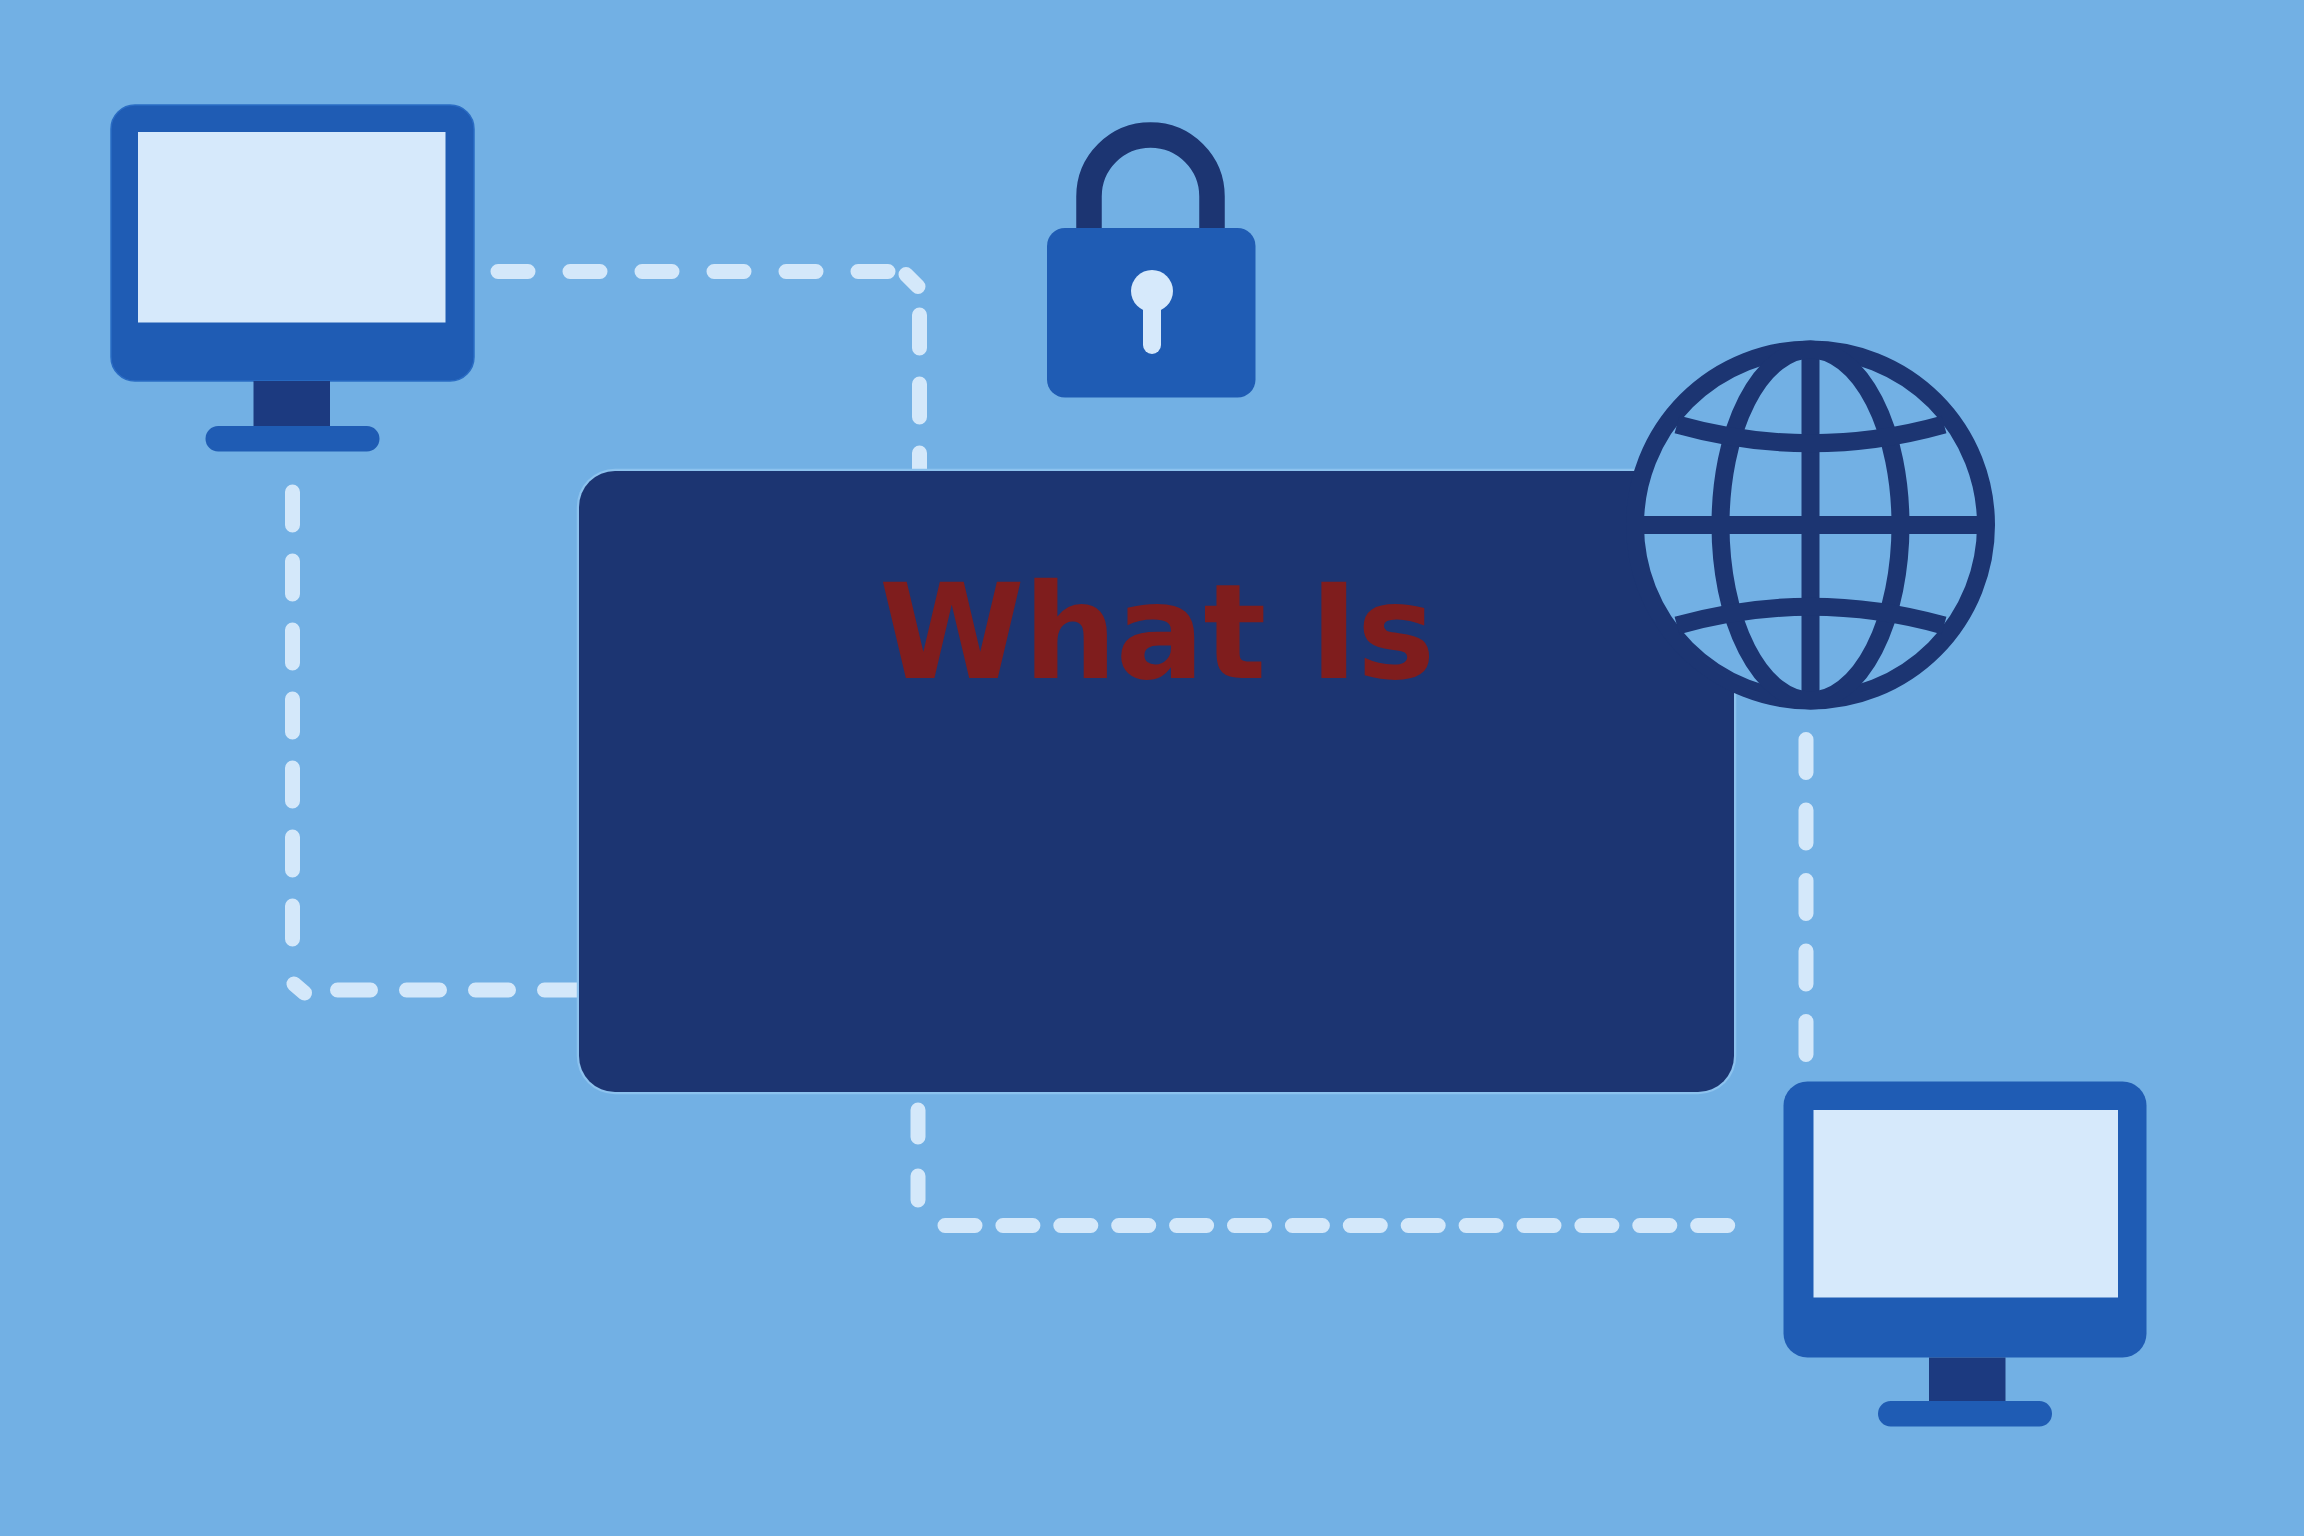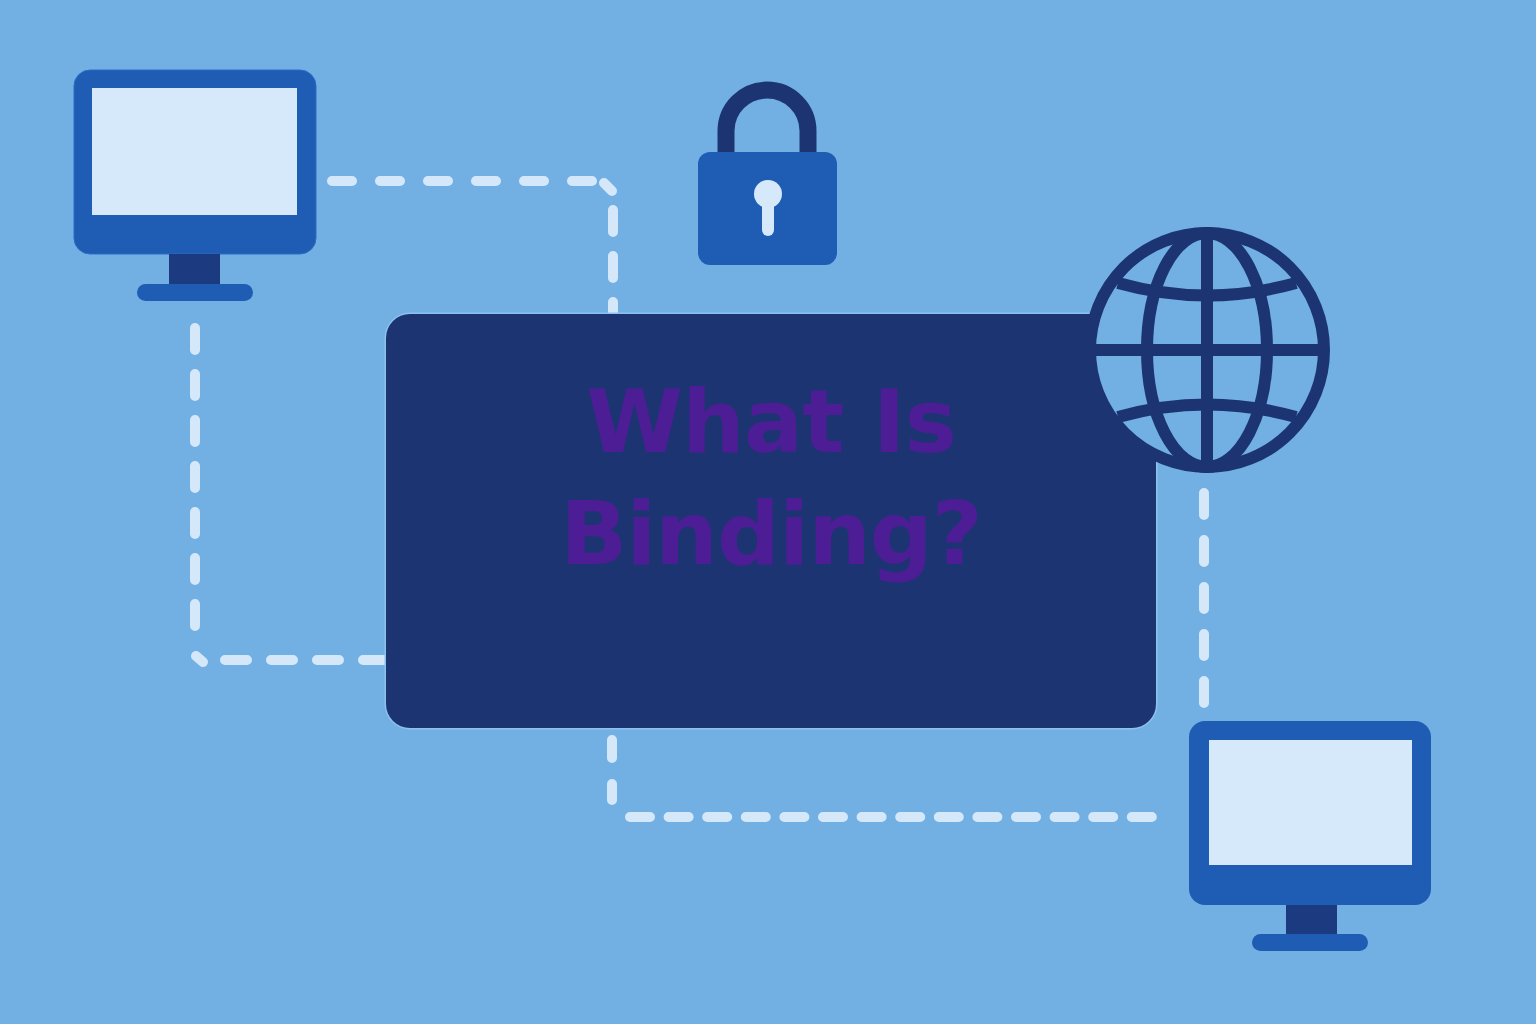--- a/index.html
+++ b/index.html
@@ -16,21 +16,21 @@
       width: 770px; height: 414px;
       background: #1c3572;
       border-radius: 24px;
       box-shadow: 0 0 0 1.5px #8cc2ee;
     }
     .title {
       position: absolute;
       left: 386px; top: 366px;
       width: 770px;
       text-align: center;
-      color: #4c1d95;
+      color: #7f1d1d;
       font-family: "DejaVu Sans", sans-serif;
       font-weight: bold;
       font-size: 88px;
       line-height: 112px;
       letter-spacing: -1px;
     }
     .title span { display: block; }
   </style>
 </head>
 <body>
@@ -66,21 +66,20 @@
 
     <line x1="1090" y1="350" x2="1324" y2="350"></line>
 
     <path d="M1118 283 Q1207 308 1296 283"></path>
     <path d="M1118 417 Q1207 392 1296 417"></path>
   </g>
 </svg>
 
 <div class="title">
   <span>What Is</span>
-  <span>Binding?</span>
 </div>
 
 <svg class="layer" viewBox="0 0 1536 1024" width="1536" height="1024">
   <rect x="74" y="70" width="242" height="184" rx="16" fill="#1f5cb4" stroke="#2a6cc4" stroke-width="1"></rect>
   <rect x="92" y="88" width="205" height="127" fill="#d6e9fb"></rect>
   <rect x="169" y="254" width="51" height="32" fill="#1c3a80"></rect>
   <rect x="137" y="284" width="116" height="17" rx="8.5" fill="#1f5cb4"></rect>
 </svg>
 
 <svg class="layer" viewBox="0 0 1536 1024" width="1536" height="1024">

